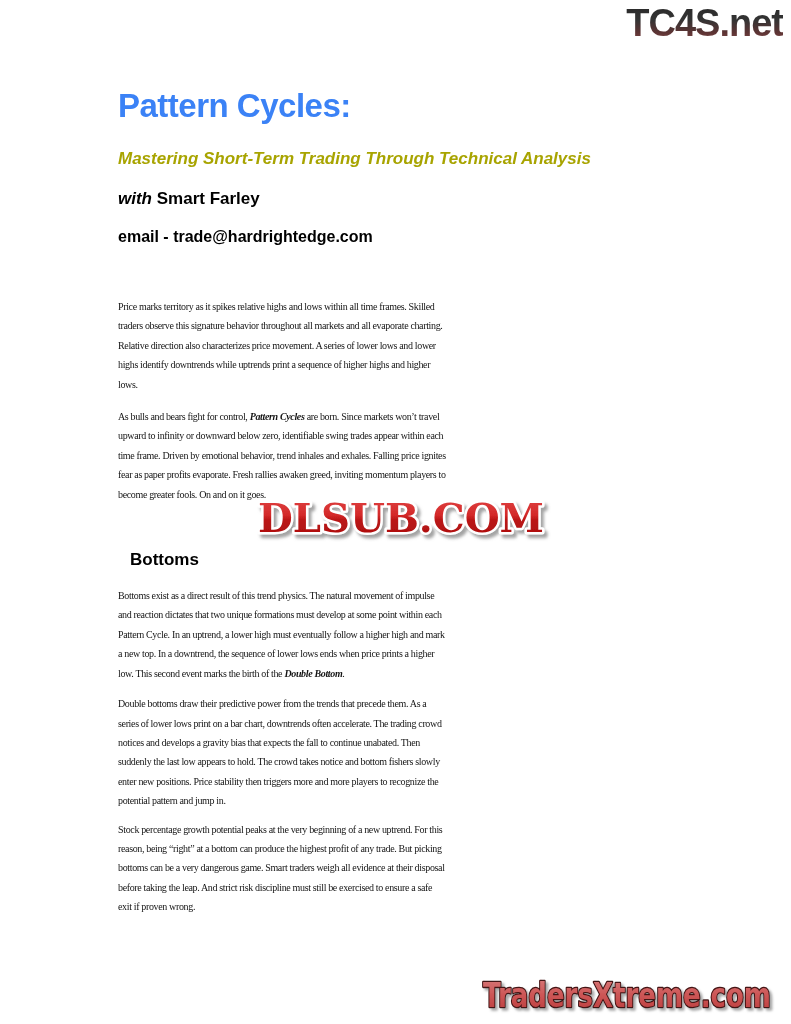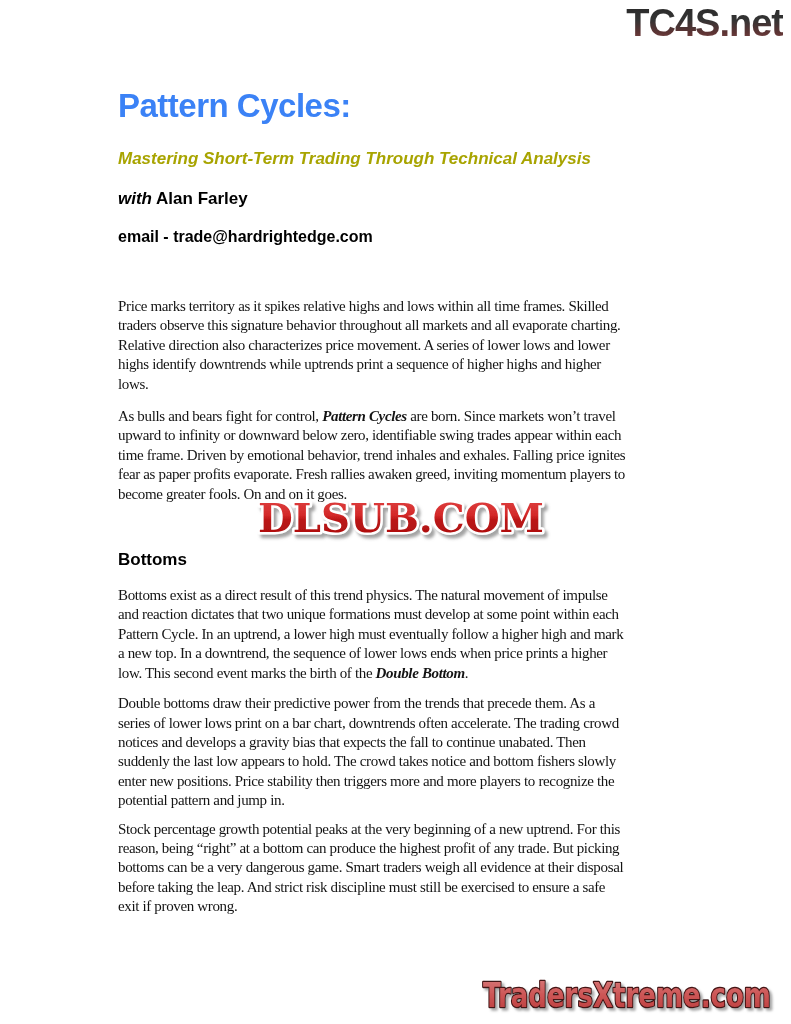--- a/index.html
+++ b/index.html
@@ -74,41 +74,42 @@
     margin-top: 16px;
     font-family: "Liberation Sans", sans-serif;
     font-weight: bold;
     font-size: 16px;
     line-height: 21px;
     color: #000000;
   }
 
   .para {
     font-family: "Liberation Serif", serif;
-    font-size: 15px;
+    font-size: 10px;
     letter-spacing: -0.35px;
     line-height: 19.4px;
     color: #141414;
   }
   .tline { white-space: nowrap; }
   .seg-bold-italic { font-weight: bold; font-style: italic; }
 
   .p1 { margin-top: 50px; }
   .p2 { margin-top: 13px; }
   .p3 { margin-top: 16px; }
   .p4 { margin-top: 11px; }
   .p5 { margin-top: 9px; }
 
   .section-heading {
     margin-top: 45px;
     font-family: "Liberation Sans", sans-serif;
     font-weight: bold;
     font-size: 17px;
     line-height: 21px;
     color: #000000;
+    margin-left: 12px;
   }
 
   
   .dlsub-badge {
     position: absolute;
     top: 491px;
     left: 50%;
     transform: translateX(-50%);
     margin-left: 5px;
   }
@@ -128,21 +129,21 @@
   <div class="tc4s-logo">TC4S.net</div>
 
   <div class="article">
 
     <div class="doc-title">Pattern Cycles:</div>
 
     <div class="doc-subtitle">Mastering Short-Term Trading Through Technical Analysis</div>
 
     <div class="byline">
       <span class="prefix">with</span>
-      <span>Alan Farley</span>
+      <span>Smart Farley</span>
     </div>
 
     <div class="email-line">email - trade@hardrightedge.com</div>
 
     <div class="para p1">
         <div class="tline"><span>Price marks territory as it spikes relative highs and lows within all time frames. Skilled</span></div>
         <div class="tline"><span>traders observe this signature behavior throughout all markets and all evaporate charting.</span></div>
         <div class="tline"><span>Relative direction also characterizes price movement. A series of lower lows and lower</span></div>
         <div class="tline"><span>highs identify downtrends while uptrends print a sequence of higher highs and higher</span></div>
         <div class="tline"><span>lows.</span></div>

